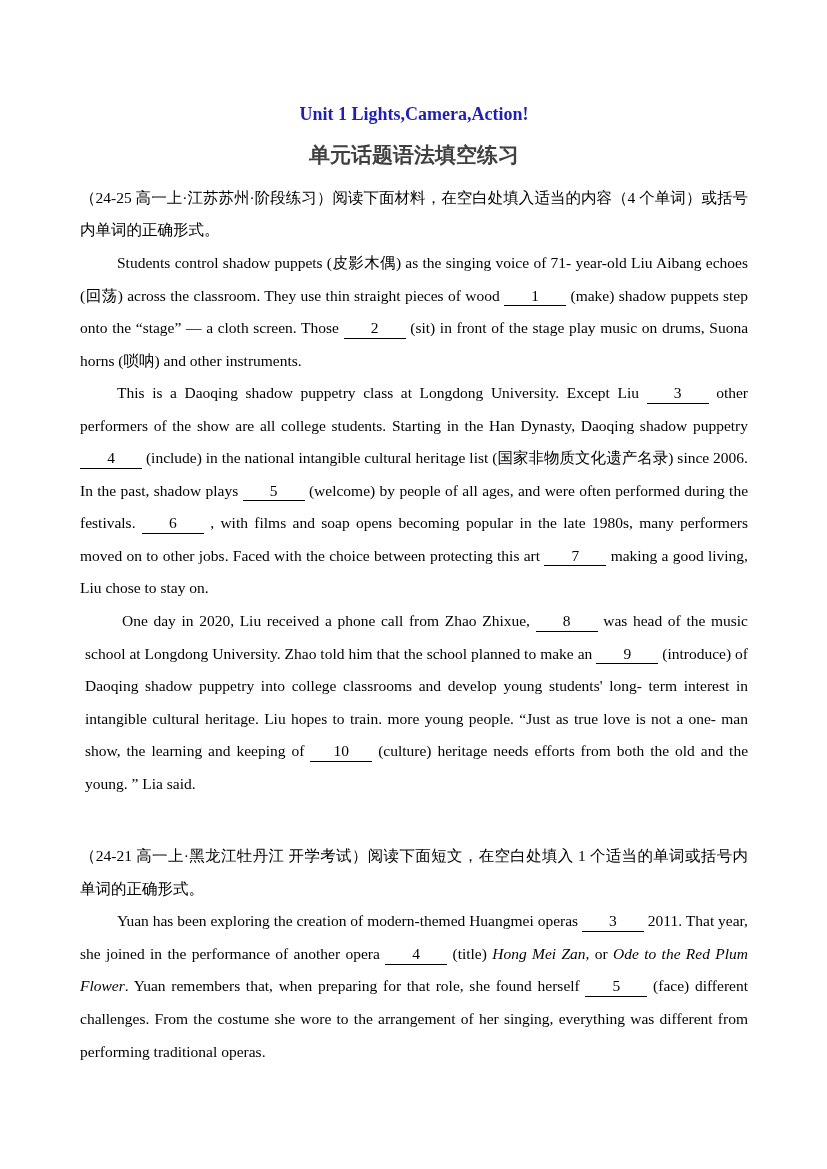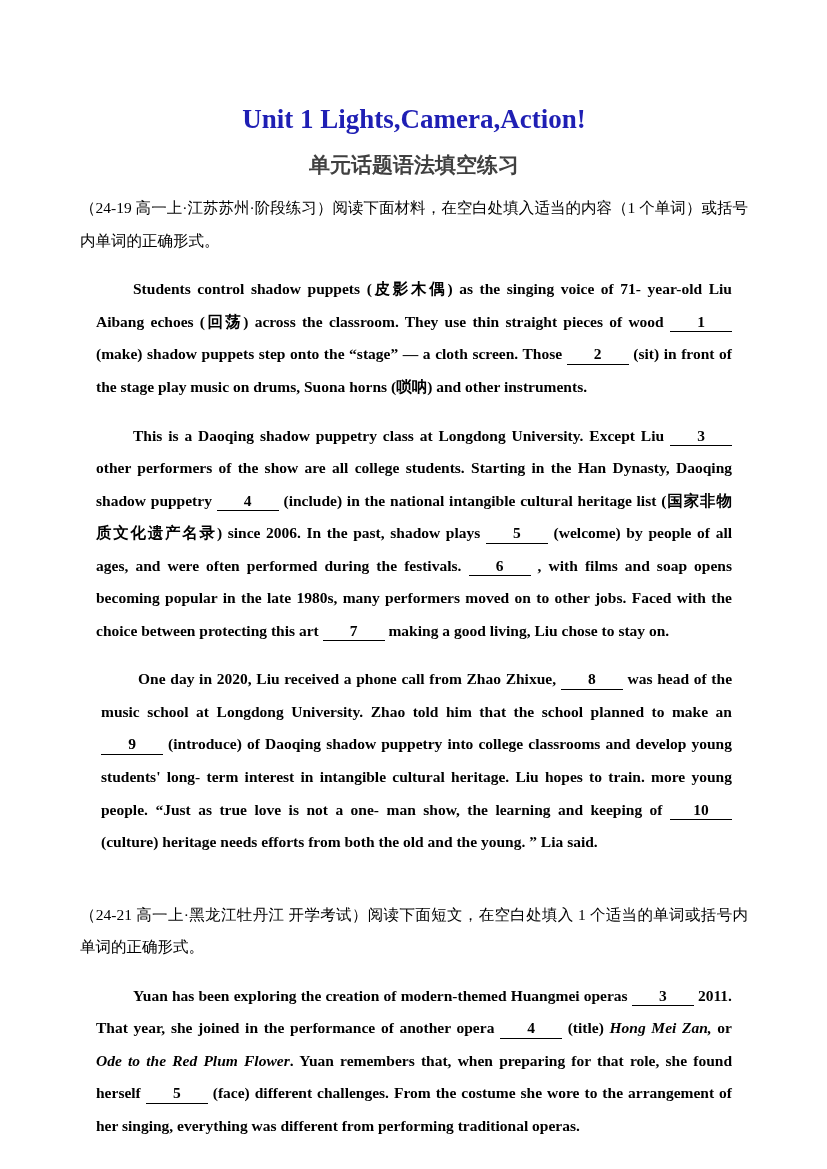--- a/index.html
+++ b/index.html
@@ -17,45 +17,44 @@
   .page {
     box-sizing: border-box;
     width: 827px;
     height: 1169px;
     padding: 104px 79px 0 80px;
   }
   .doc-title {
     margin: 0 0 18px 0;
     text-align: center;
     font-family: "Liberation Serif", "DejaVu Serif", serif;
-    font-size: 27px;
+    font-size: 18px;
     font-weight: bold;
     line-height: 1.15;
   }
   .doc-subtitle {
     margin: 0 0 14px 0;
     text-align: center;
     font-family: "DejaVu Sans", sans-serif;
     font-size: 21px;
     font-weight: bold;
     line-height: 1.2;
   }
   .instruction {
     margin: 0;
     font-size: 15.5px;
     line-height: 2.1;
     text-align: justify;
   }
   .body-para {
-    margin: 16px;
+    margin: 0;
     font-size: 15.5px;
     line-height: 2.1;
     text-align: justify;
     text-indent: 37px;
-    font-weight: bold;
   }
   .body-para.shift {
     padding-left: 5px;
   }
   .section-gap {
     margin-top: 40px;
   }
   .blank {
     display: inline-block;
     min-width: 58px;
@@ -69,21 +68,21 @@
 </style>
 </head>
 <body>
 
 <div class="page">
 
   <h1 class="doc-title" style="color: rgb(31, 31, 180);">Unit 1 Lights,Camera,Action!</h1>
 
   <h2 class="doc-subtitle" style="color: #404040;">单元话题语法填空练习</h2>
 
-  <p class="instruction">（24-19 高一上·江苏苏州·阶段练习）阅读下面材料，在空白处填入适当的内容（1 个单词）或括号内单词的正确形式。</p>
+  <p class="instruction">（24-25 高一上·江苏苏州·阶段练习）阅读下面材料，在空白处填入适当的内容（4 个单词）或括号内单词的正确形式。</p>
 
   <p class="body-para">Students control shadow puppets (皮影木偶) as the singing voice of 71- year-old Liu Aibang echoes (回荡) across the classroom. They use thin straight pieces of wood <span class="blank">1</span> (make) shadow puppets step onto the “stage” — a cloth screen. Those <span class="blank">2</span> (sit) in front of the stage play music on drums, Suona horns (唢呐) and other instruments.</p>
 
   <p class="body-para">This is a Daoqing shadow puppetry class at Longdong University. Except Liu <span class="blank">3</span> other performers of the show are all college students. Starting in the Han Dynasty, Daoqing shadow puppetry <span class="blank">4</span> (include) in the national intangible cultural heritage list (国家非物质文化遗产名录) since 2006. In the past, shadow plays <span class="blank">5</span> (welcome) by people of all ages, and were often performed during the festivals. <span class="blank">6</span> , with films and soap opens becoming popular in the late 1980s, many performers moved on to other jobs. Faced with the choice between protecting this art <span class="blank">7</span> making a good living, Liu chose to stay on.</p>
 
   <p class="body-para shift">One day in 2020, Liu received a phone call from Zhao Zhixue, <span class="blank">8</span> was head of the music school at Longdong University. Zhao told him that the school planned to make an <span class="blank">9</span> (introduce) of Daoqing shadow puppetry into college classrooms and develop young students' long- term interest in intangible cultural heritage. Liu hopes to train. more young people. “Just as true love is not a one- man show, the learning and keeping of <span class="blank">10</span> (culture) heritage needs efforts from both the old and the young. ” Lia said.</p>
 
   <p class="instruction section-gap">（24-21 高一上·黑龙江牡丹江 开学考试）阅读下面短文，在空白处填入 1 个适当的单词或括号内单词的正确形式。</p>
 
 

